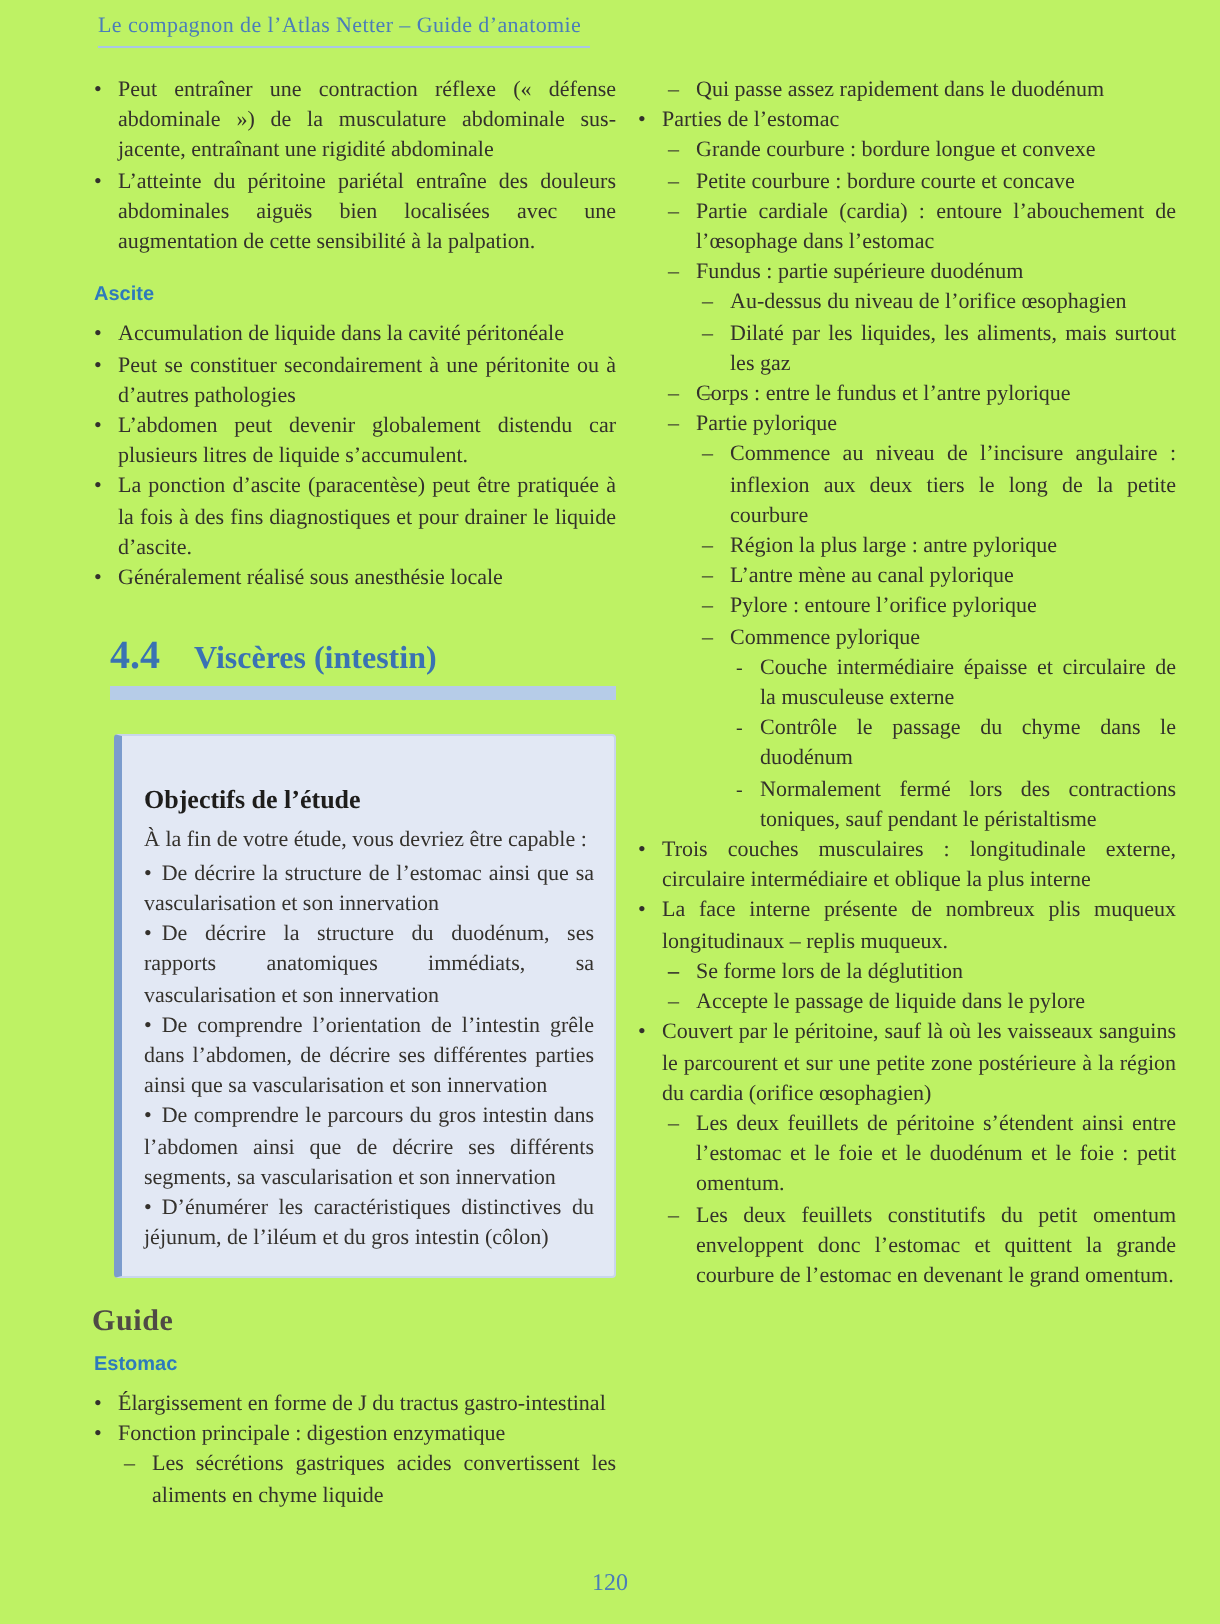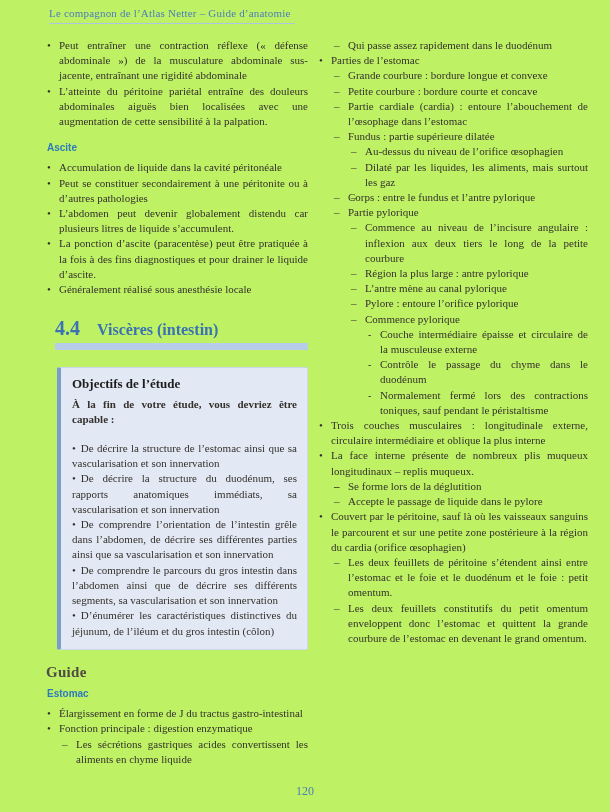--- a/index.html
+++ b/index.html
@@ -47,24 +47,24 @@
   .sec-num{font-weight:bold;font-size:20px;}
   .sec-title{font-weight:bold;font-size:16px;margin-left:17px;}
   .sec-bar{height:7px;background:#b6cce8;margin-top:4px;}
   
   .obj-box{
     margin:17px 0 0 11px;
     background:#e2e8f4;
     border:1px solid #c9d6ec;
     border-left:4px solid #7b9ccd;
     border-radius:2px;
-    padding:8px 10px 10px 11px;
+    padding:24px 10px 10px 11px;
   }
   .obj-title{font-weight:bold;font-size:13px;color:#1e1d1b;margin-bottom:5px;}
-  .obj-intro{font-weight:bold;text-align:justify;margin-bottom:14px;}
+  .obj-intro{font-weight:normal;text-align:justify;margin-bottom:2px;}
   .obj-item{text-align:justify;}
   .m-inline{margin-right:5px;}
   
   .guide-head{
     font-family:"Liberation Serif", serif;
     font-weight:bold;font-size:15px;color:#4f4b45;
     margin:15px 0 1px 0;letter-spacing:.3px;
   }
   .guide-head + .blue-head{margin-top:6px;}
   
@@ -210,21 +210,21 @@
             <span class="txt">Petite courbure : bordure courte et concave</span>
           </div>
 
           <div class="li lvl-2">
             <span class="marker">–</span>
             <span class="txt">Partie cardiale (cardia) : entoure l’abouchement de l’œsophage dans l’estomac</span>
           </div>
 
           <div class="li lvl-2">
             <span class="marker">–</span>
-            <span class="txt">Fundus : partie supérieure dilatée</span>
+            <span class="txt">Fundus : partie supérieure duodénum</span>
           </div>
 
           <div class="li lvl-3">
             <span class="marker">–</span>
             <span class="txt">Au-dessus du niveau de l’orifice œsophagien</span>
           </div>
 
           <div class="li lvl-3">
             <span class="marker">–</span>
             <span class="txt">Dilaté par les liquides, les aliments, mais surtout les gaz</span>

